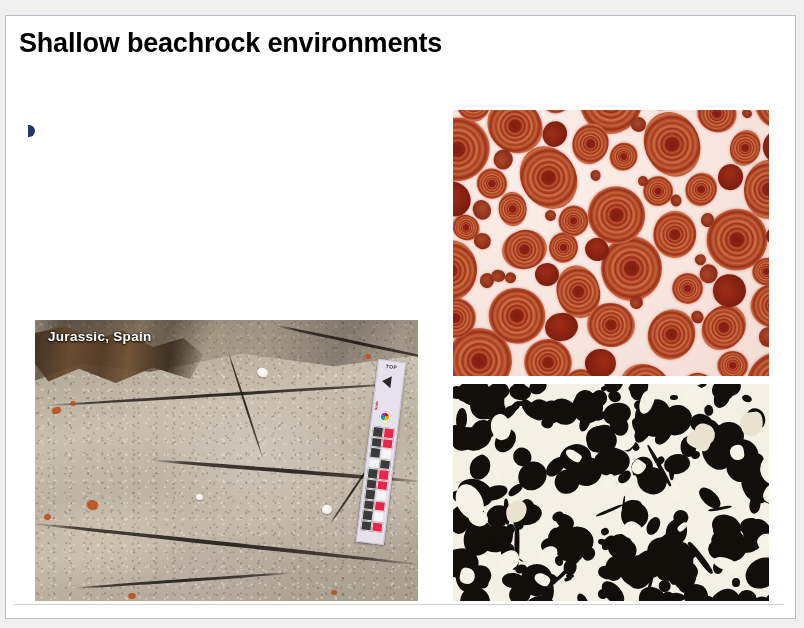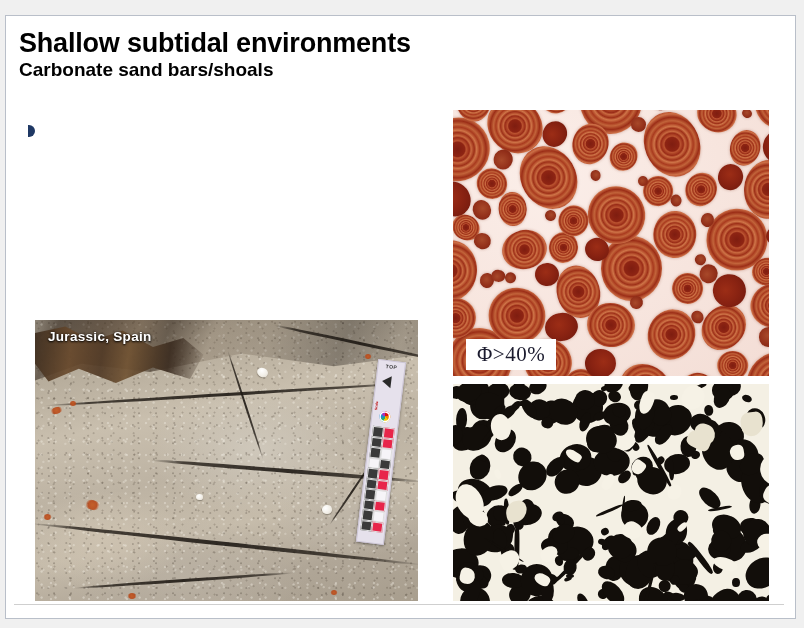--- a/index.html
+++ b/index.html
@@ -304,22 +304,21 @@
     letter-spacing: .05px;
   }
 </style>
 </head>
 <body>
 
 <div id="viewer">
   <div id="slide">
 
     <div id="title-block">
-      <div class="slide-title">Shallow subtidal environments</div>
-      <div class="slide-subtitle">Carbonate sand bars/shoals</div>
+      <div class="slide-title">Shallow beachrock environments</div>
     </div>
 
     <div id="bullets">
       <div class="bullet-row">
         <span class="bullet-marker"></span>
       </div>
     </div>
 
     <div class="photo" id="outcrop-photo">
       <div class="rock-base"></div>
@@ -470,21 +469,20 @@
           <div class="ooid peloid" style="left: 238.362px; top: 200.516px; width: 12.9325px; height: 11.8605px; transform: rotate(51.4deg);"></div>
           <div class="ooid peloid" style="left: 184.868px; top: 66.0235px; width: 10.1307px; height: 10.1127px; transform: rotate(-41.9deg);"></div>
           <div class="ooid peloid" style="left: 39.0209px; top: 159.395px; width: 12.1472px; height: 13.5784px; transform: rotate(-86.4deg);"></div>
           <div class="ooid peloid" style="left: 289.19px; top: -0.859879px; width: 10.3198px; height: 9.04378px; transform: rotate(25.1deg);"></div>
           <div class="ooid peloid" style="left: 177.132px; top: 185.86px; width: 12.9904px; height: 13.0041px; transform: rotate(-76.5deg);"></div>
           <div class="ooid peloid" style="left: 137.15px; top: 59.9065px; width: 10.6511px; height: 10.4678px; transform: rotate(86.5deg);"></div>
           <div class="ooid peloid" style="left: 217.091px; top: 84.8057px; width: 12.0045px; height: 11.1692px; transform: rotate(83.4deg);"></div>
         </div>
     </div>
 
-    <div id="porosity-label">Φ&gt;40%</div>
 
     <div class="photo" id="bw-photo">
       <div class="bw-base"></div>
       <div id="bw-layer">
           <div class="bw-grain bw-blob" style="left: 151.7px; top: 172.169px; width: 18.6943px; height: 25.1093px; transform: rotate(7.9deg);"></div>
           <div class="bw-grain bw-blob" style="left: 262.262px; top: 142.883px; width: 31.4063px; height: 35.1412px; transform: rotate(-31deg);"></div>
           <div class="bw-grain bw-blob" style="left: 146.711px; top: 153.505px; width: 16.5693px; height: 9.90695px; transform: rotate(-51.6deg);"></div>
           <div class="bw-grain bw-blob" style="left: 316.609px; top: 44.2557px; width: 31.8093px; height: 24.7028px; transform: rotate(14.6deg);"></div>
           <div class="bw-grain bw-blob" style="left: 208.312px; top: 157.054px; width: 31.7967px; height: 42.3714px; transform: rotate(13.4deg);"></div>
           <div class="bw-grain bw-blob" style="left: 31.7343px; top: 147.84px; width: 29.6855px; height: 14.5764px; transform: rotate(-34.7deg);"></div>

